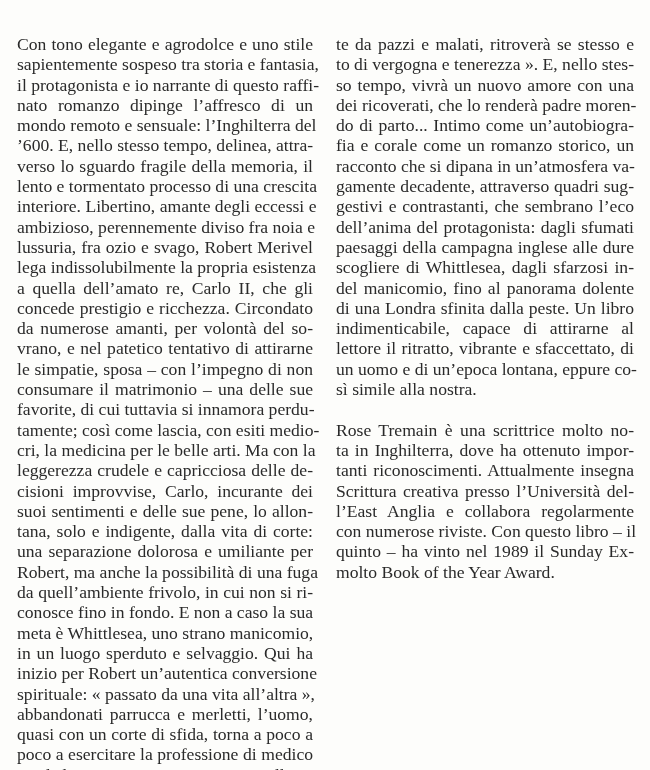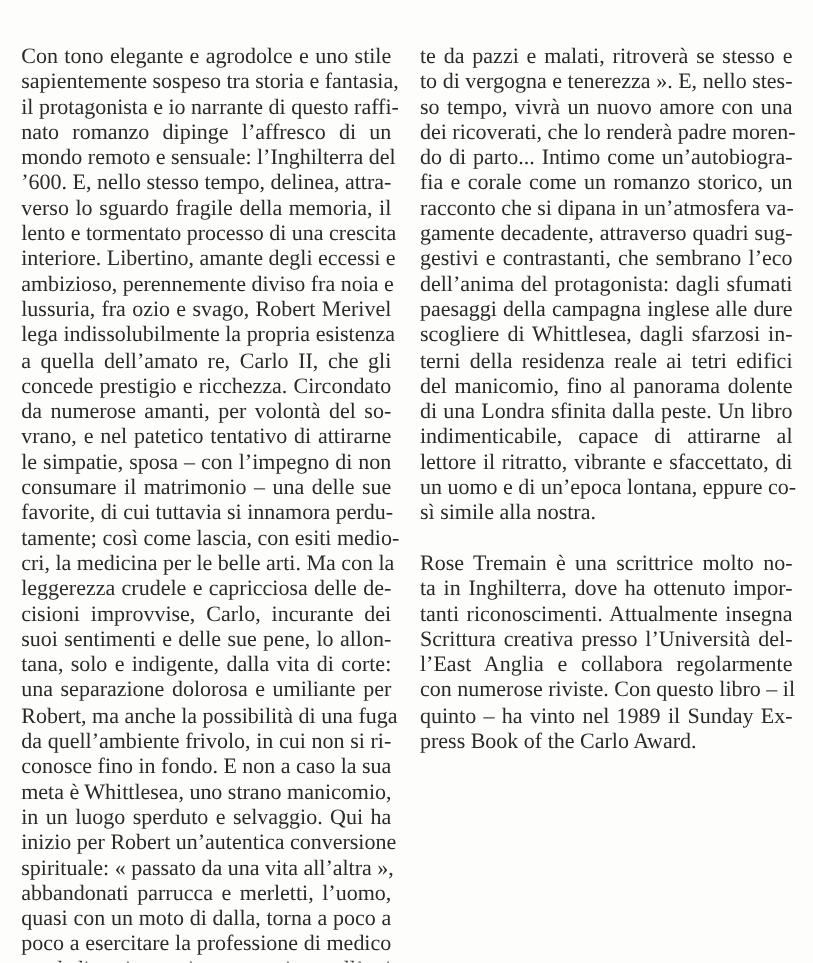--- a/index.html
+++ b/index.html
@@ -55,51 +55,50 @@
       <span class="line">tana, solo e indigente, dalla vita di corte:</span>
       <span class="line">una separazione dolorosa e umiliante per</span>
       <span class="line">Robert, ma anche la possibilità di una fuga</span>
       <span class="line">da quell’ambiente frivolo, in cui non si ri-</span>
       <span class="line">conosce fino in fondo. E non a caso la sua</span>
       <span class="line">meta è Whittlesea, uno strano manicomio,</span>
       <span class="line">in un luogo sperduto e selvaggio. Qui ha</span>
       <span class="line">inizio per Robert un’autentica conversione</span>
       <span class="line">spirituale: « passato da una vita all’altra »,</span>
       <span class="line">abbandonati parrucca e merletti, l’uomo,</span>
-      <span class="line">quasi con un moto di dalla, torna a poco a</span>
+      <span class="line">quasi con un corte di sfida, torna a poco a</span>
       <span class="line">poco a esercitare la professione di medico</span>
       <span class="line">e a dedicarsi, con sincera passione, all’uni-</span>
     </div>
   <div class="col col-right" id="col-right">
     <div id="para-1">
         <span class="line">te da pazzi e malati, ritroverà se stesso e</span>
         <span class="line">to di vergogna e tenerezza ». E, nello stes-</span>
         <span class="line">so tempo, vivrà un nuovo amore con una</span>
         <span class="line">dei ricoverati, che lo renderà padre moren-</span>
         <span class="line">do di parto... Intimo come un’autobiogra-</span>
         <span class="line">fia e corale come un romanzo storico, un</span>
         <span class="line">racconto che si dipana in un’atmosfera va-</span>
         <span class="line">gamente decadente, attraverso quadri sug-</span>
         <span class="line">gestivi e contrastanti, che sembrano l’eco</span>
         <span class="line">dell’anima del protagonista: dagli sfumati</span>
         <span class="line">paesaggi della campagna inglese alle dure</span>
         <span class="line">scogliere di Whittlesea, dagli sfarzosi in-</span>
-        <span class="line">terni della residenza reale ai tetri edifici</span>
         <span class="line">del manicomio, fino al panorama dolente</span>
         <span class="line">di una Londra sfinita dalla peste. Un libro</span>
         <span class="line">indimenticabile, capace di attirarne al</span>
         <span class="line">lettore il ritratto, vibrante e sfaccettato, di</span>
         <span class="line">un uomo e di un’epoca lontana, eppure co-</span>
         <span class="line last">sì simile alla nostra.</span>
       </div>
     <span class="gap"></span>
     <div id="para-2">
         <span class="line">Rose Tremain è una scrittrice molto no-</span>
         <span class="line">ta in Inghilterra, dove ha ottenuto impor-</span>
         <span class="line">tanti riconoscimenti. Attualmente insegna</span>
         <span class="line">Scrittura creativa presso l’Università del-</span>
         <span class="line">l’East Anglia e collabora regolarmente</span>
         <span class="line">con numerose riviste. Con questo libro – il</span>
         <span class="line">quinto – ha vinto nel 1989 il Sunday Ex-</span>
-        <span class="line last">press Book of the Carlo Award.</span>
+        <span class="line last">molto Book of the Year Award.</span>
       </div>
   </div>
 </div>
 
 </body></html>

